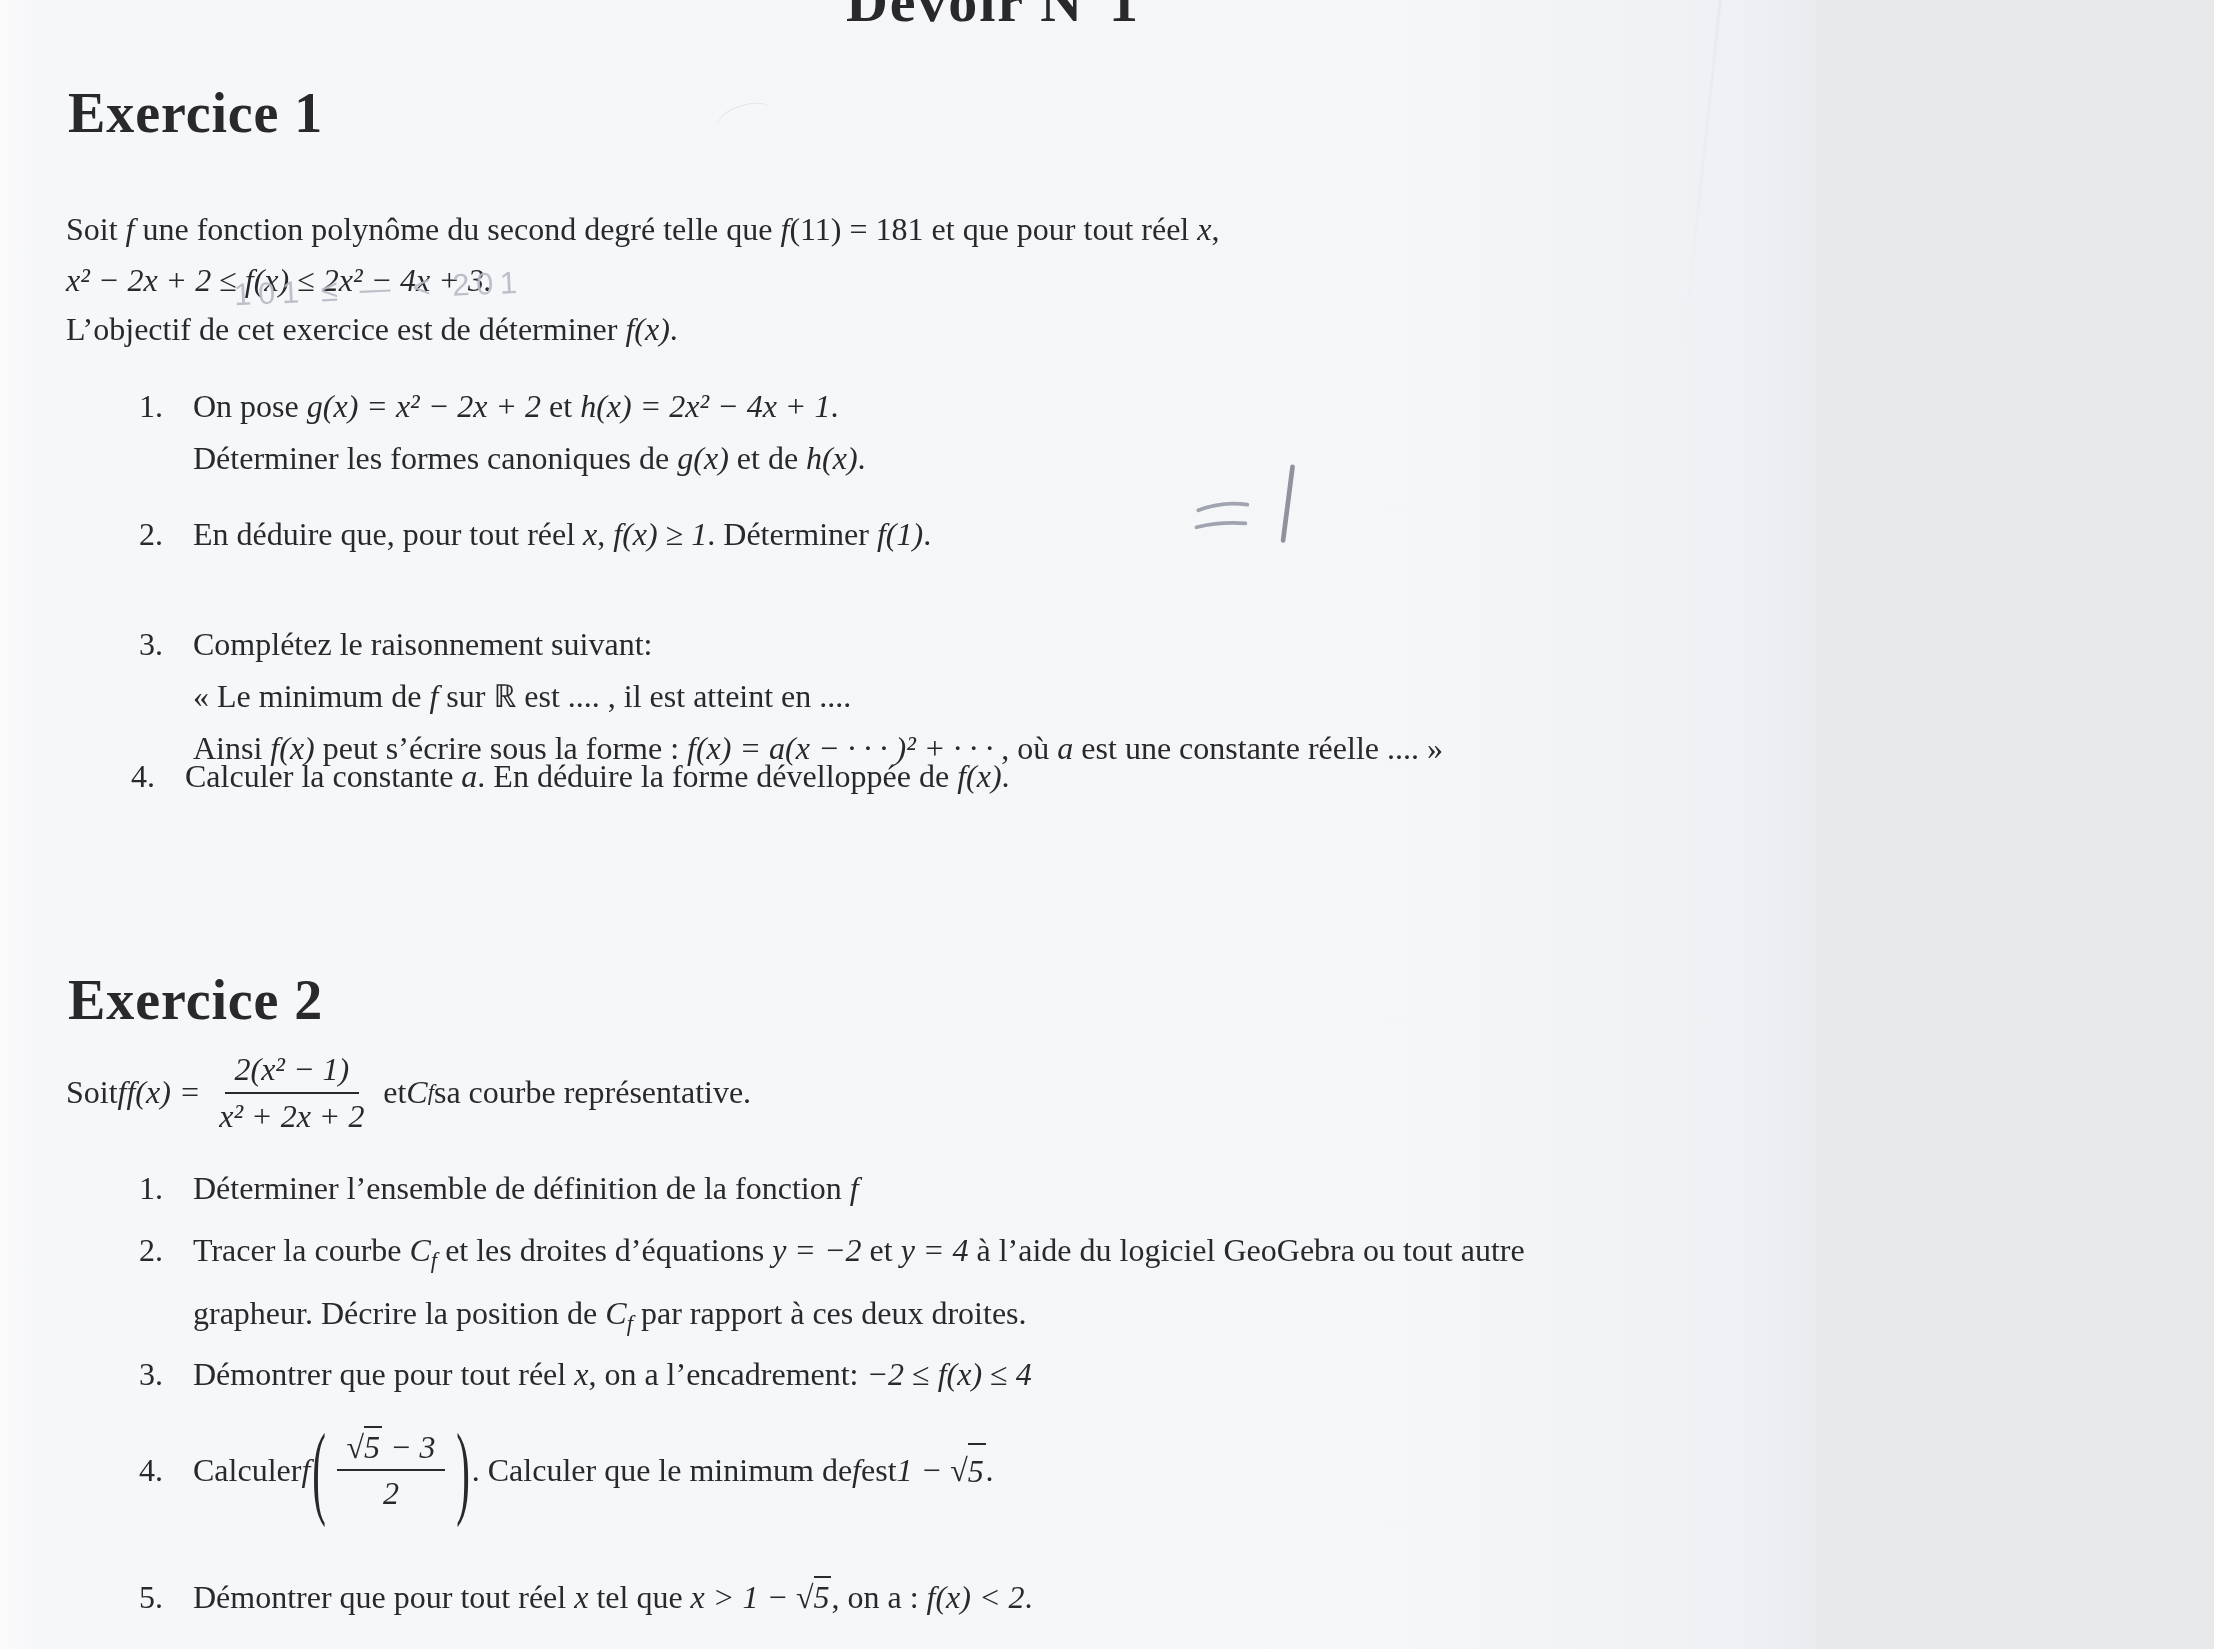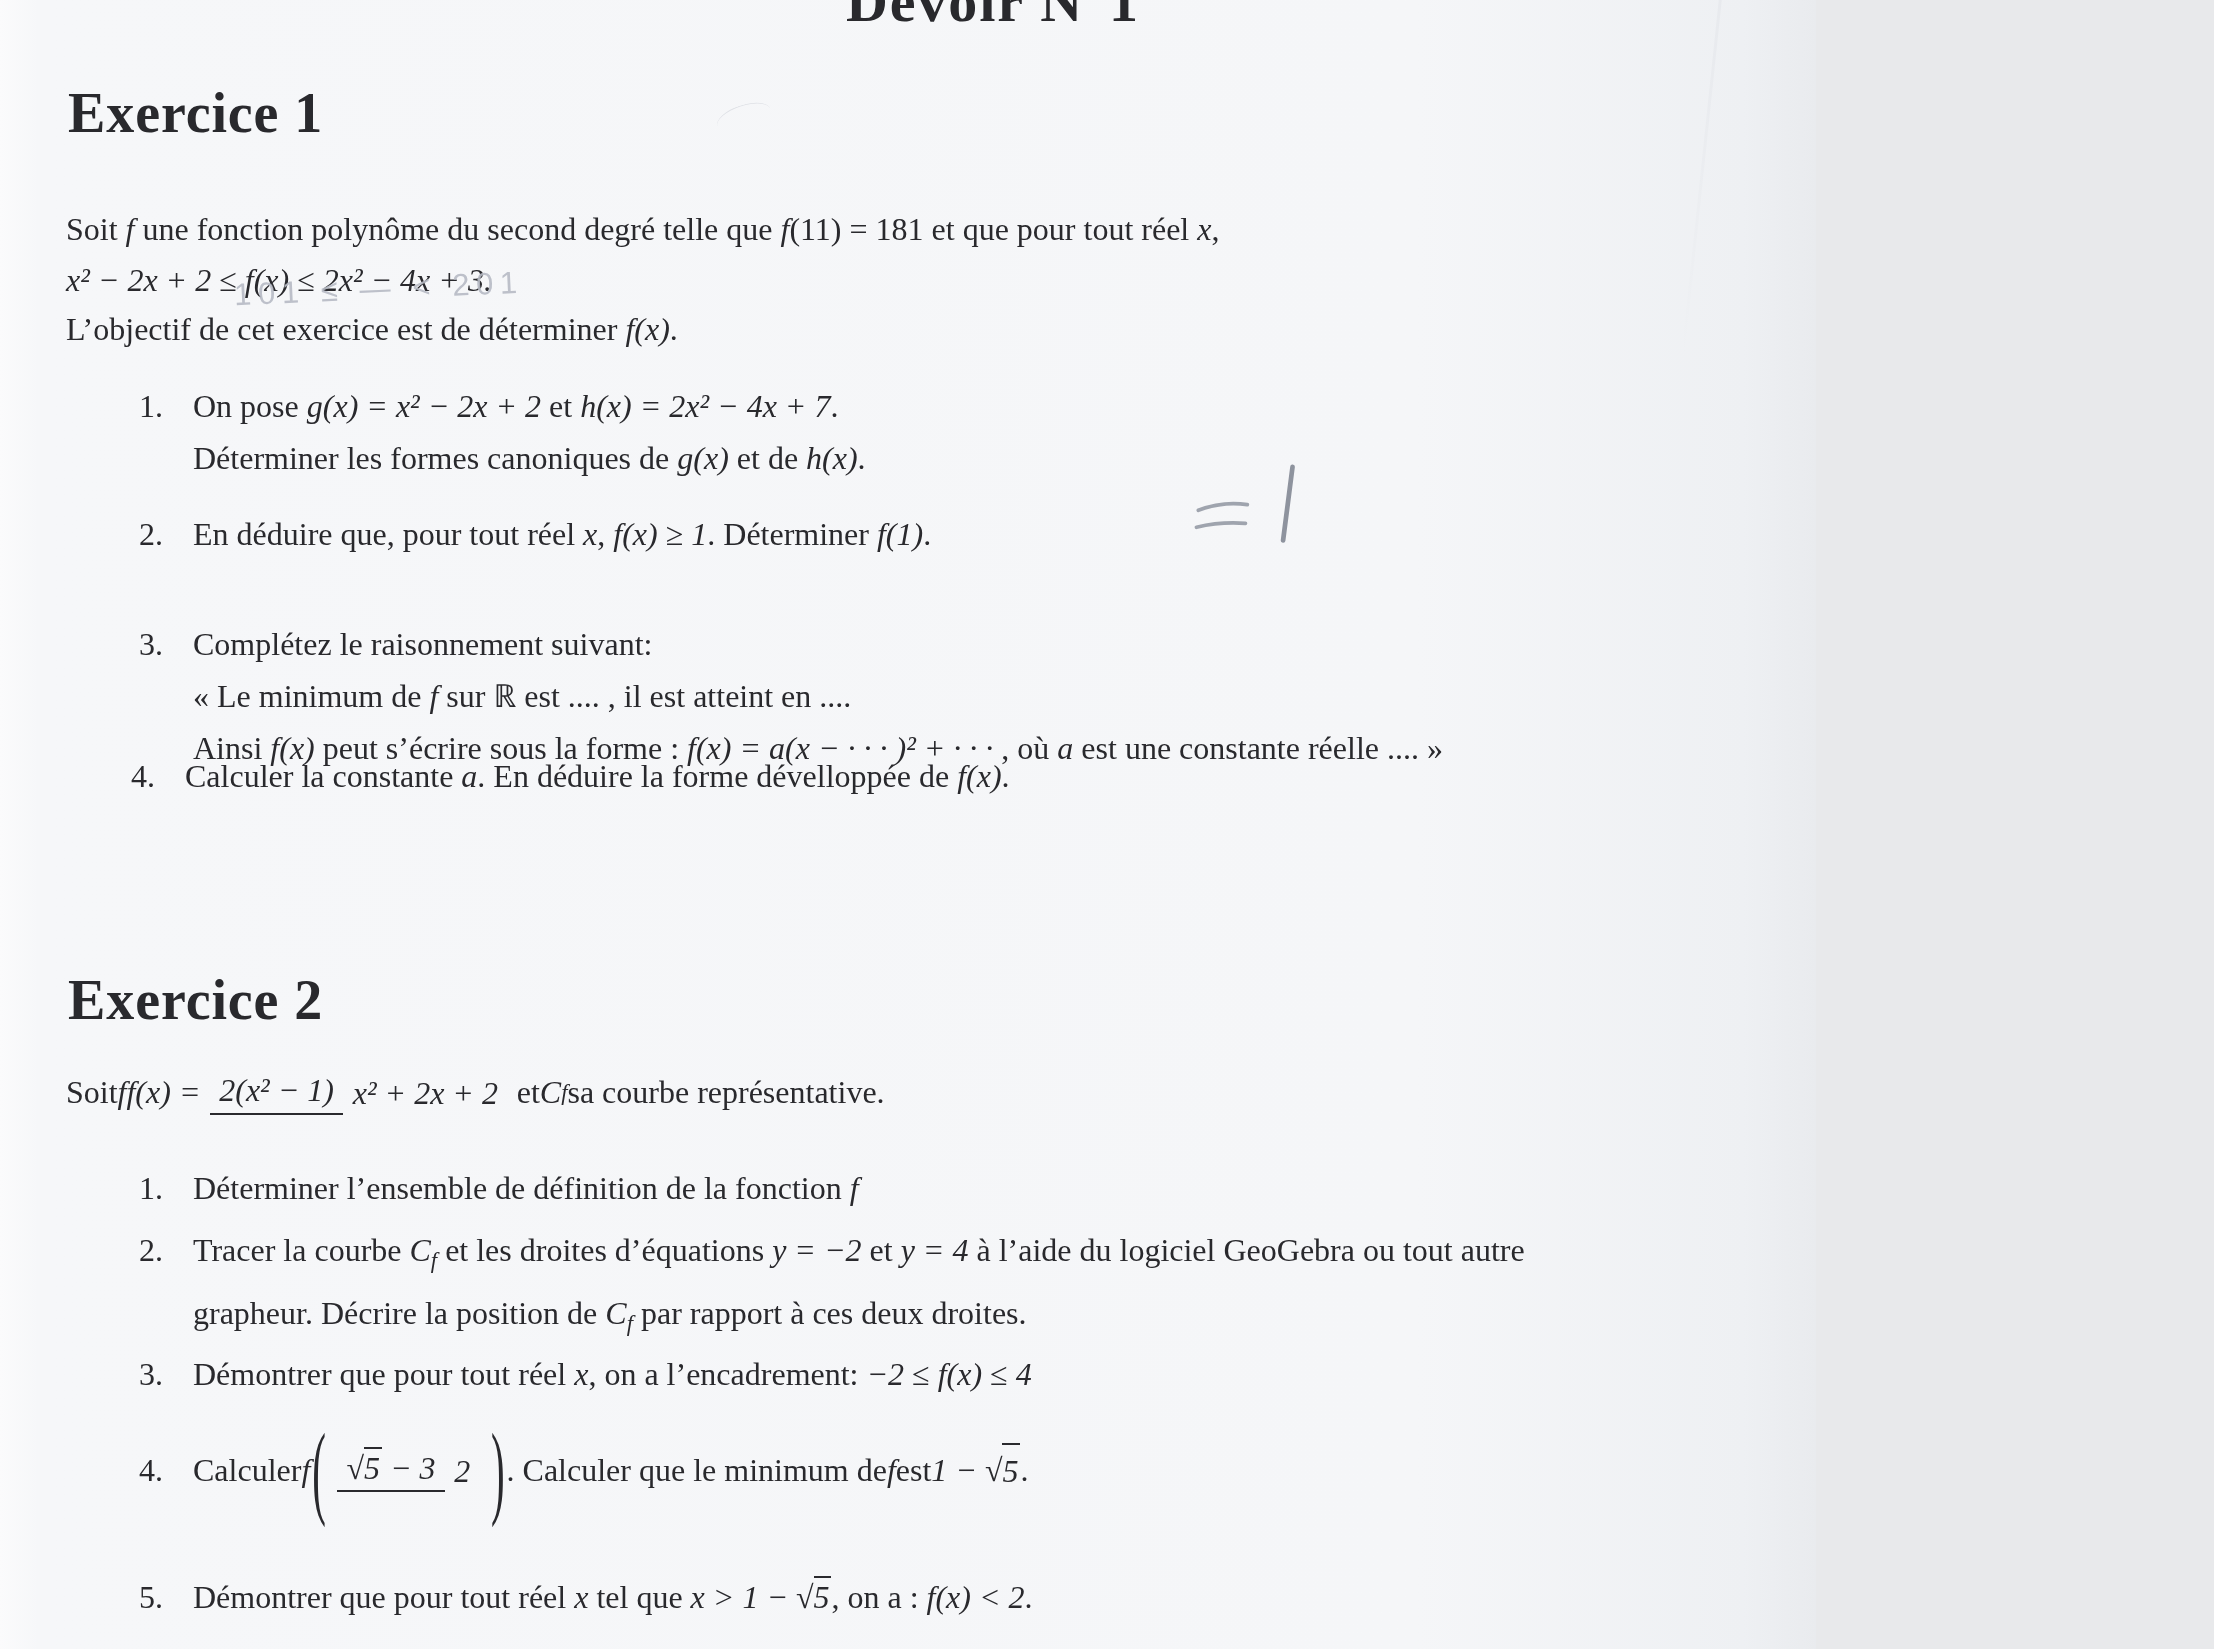--- a/index.html
+++ b/index.html
@@ -31,21 +31,21 @@
   }
   .line{
     position:absolute; white-space:nowrap;
     font-size:32px; line-height:49px;
   }
   .m{font-style:italic;}
   .item{position:absolute; font-size:32px; line-height:52px; white-space:nowrap;}
   .item .no{display:inline-block; width:54px;}
   .item .cont{margin-left:54px;font-family:Liberation Serif, serif;}
   .frac{
-    display:inline-flex; flex-direction:row; align-items:center;
+    display:inline-flex; flex-direction:column; align-items:center;
     vertical-align:middle; margin:0 9.4px; line-height:1.25;
   }
   .frac .nu{padding:0 9.4px 2.8px 9.4px; border-bottom:2.8px solid #2a2a2e;}
   .frac .de{padding:1.9px 9.4px 0 9.4px;}
   .vrow{display:flex; align-items:center;}
   .bigparen{
     display:inline-block; transform:scaleY(2.55); transform-origin:center;
     font-size:41px; font-weight:400; margin:0 1.9px; line-height:1;
   }
   .rad{border-top:2.8px solid #2a2a2e; padding:0.9px 1.9px 0 0;}
@@ -77,21 +77,21 @@
   <div class="line" style="left:66px; top:256px;text-align:right;">
     <span class="m">x² − 2x + 2 ≤ f(x) ≤ 2x² − 4x + 3.</span>
   </div>
   <div class="line" style="left:66px; top:305px;">
     <span>L’objectif de cet exercice est de déterminer </span><span class="m">f(x)</span><span>.</span>
   </div>
 
   <div class="pencil">101 ≤ —  &lt; 201</div>
 
   <div class="item" style="left:139px; top:380px;">
-    <div><span class="no">1.</span><span>On pose </span><span class="m">g(x) = x² − 2x + 2</span><span>  et </span><span class="m">h(x) = 2x² − 4x + 7</span><span>.</span></div>
+    <div><span class="no">1.</span><span>On pose </span><span class="m">g(x) = x² − 2x + 2</span><span>  et </span><span class="m">h(x) = 2x² − 4x + 1</span><span>.</span></div>
     <div class="cont"><span>Déterminer les formes canoniques de </span><span class="m">g(x)</span><span> et de </span><span class="m">h(x)</span><span>.</span></div>
   </div>
 
   <div class="item" style="left:139px; top:508px;">
     <div><span class="no">2.</span><span>En déduire que, pour tout réel </span><span class="m">x</span><span>, </span><span class="m">f(x) ≥ 1</span><span>.  Déterminer </span><span class="m">f(1)</span><span>.</span></div>
   </div>
 
   <svg class="hand-mark" width="151" height="113" viewBox="0 0 160 120">
     <path d="M14 64 Q40 54 66 58" stroke="#9fa4ae" stroke-width="4" fill="none" stroke-linecap="round"></path>
     <path d="M12 82 Q38 76 64 78" stroke="#9fa4ae" stroke-width="4" fill="none" stroke-linecap="round"></path>

